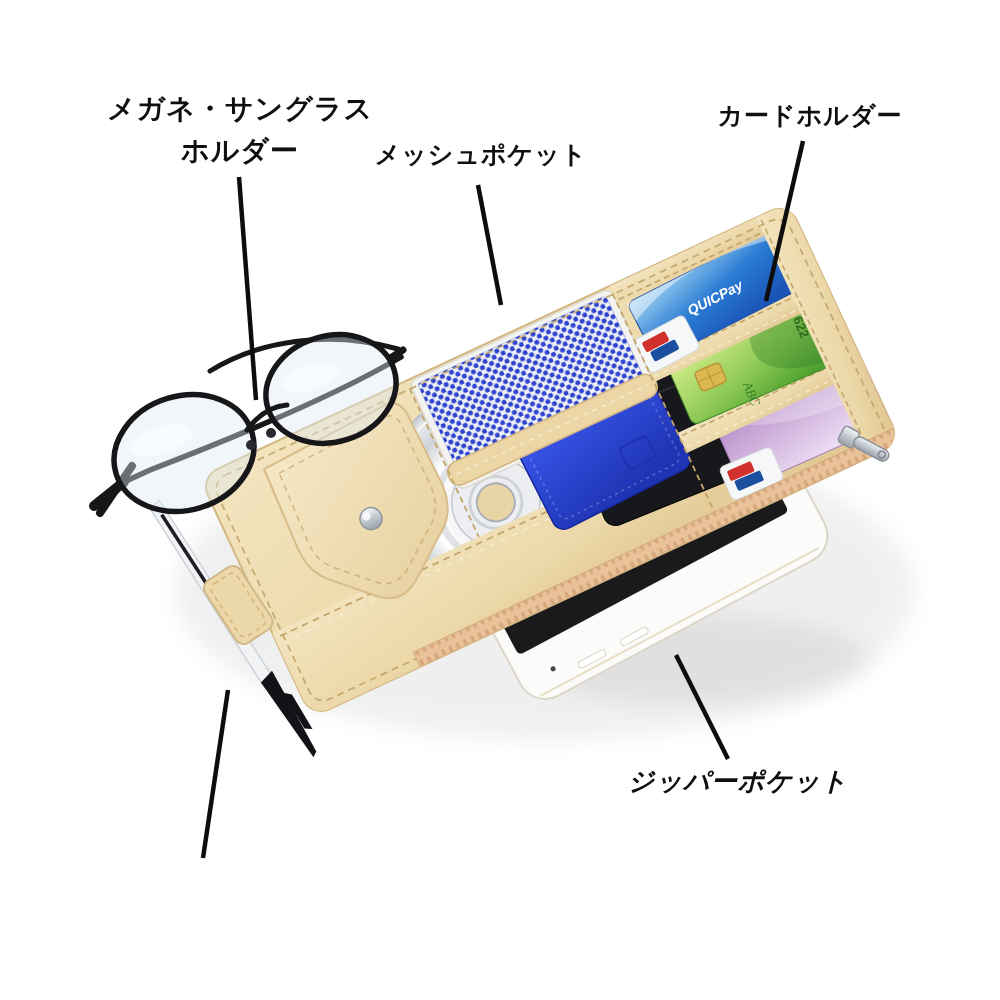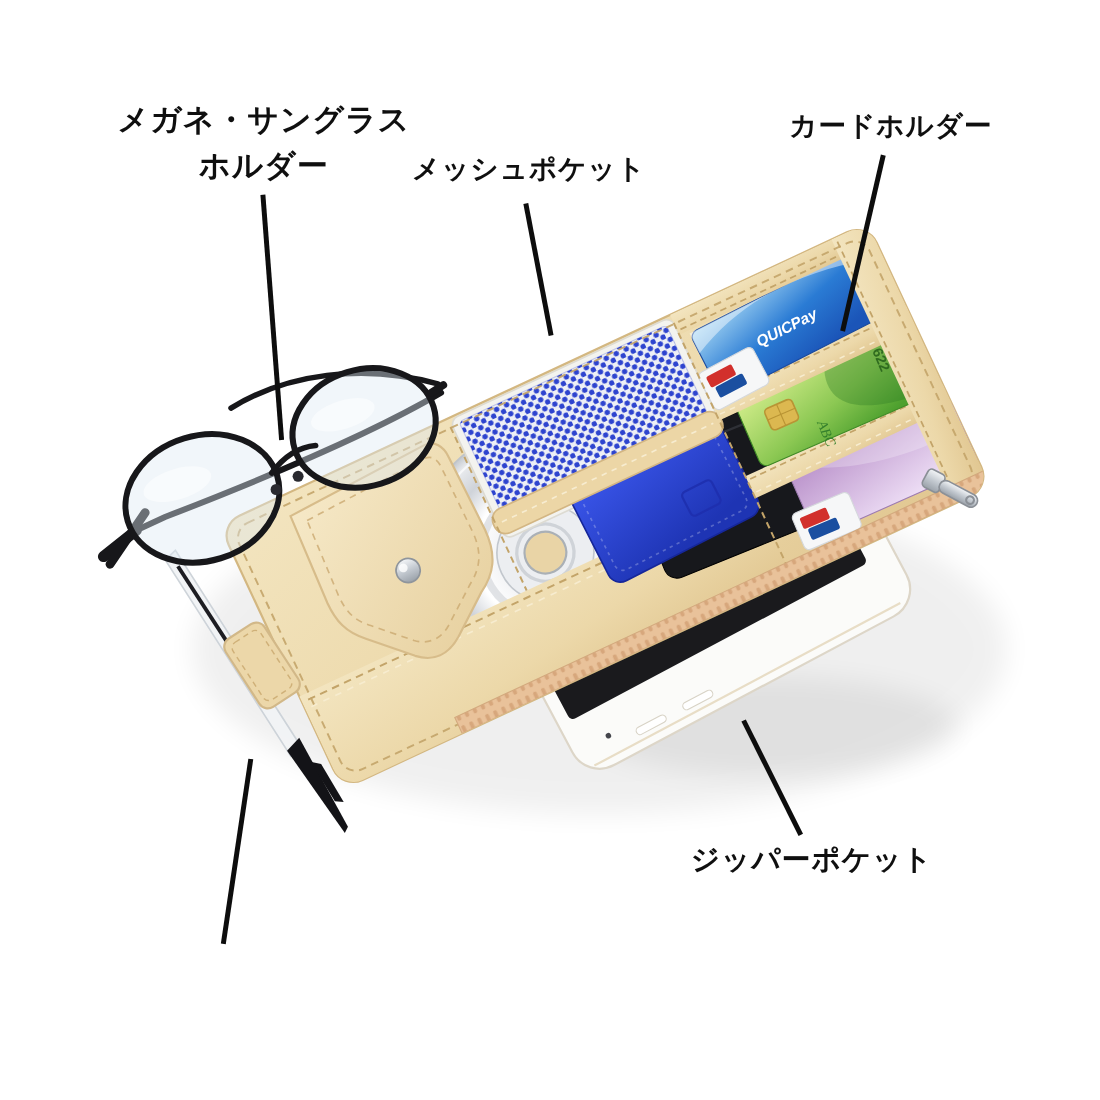--- a/index.html
+++ b/index.html
@@ -7,21 +7,21 @@
        font-family:"Liberation Sans","DejaVu Sans",sans-serif;}
   .stage{position:relative;width:1000px;height:1000px;}
   .stage svg{position:absolute;left:0;top:0;}
   .callout{position:absolute;transform:translateX(-50%);text-align:center;
            color:#0f0f0f;font-weight:700;white-space:nowrap;letter-spacing:1px;
            line-height:1.5;z-index:5;}
   .callout .ln{display:block;}
   .cl-glasses{left:240px;top:88px;font-size:28px;}
   .cl-mesh{left:481px;top:136px;font-size:25px;}
   .cl-card{left:810px;top:97px;font-size:25px;text-align:right;}
-  .cl-zipper{left:738px;top:762px;font-size:26px;}
+  .cl-zipper{left:738px;top:762px;font-size:26px;font-style:italic;}
   .cl-pen{left:214px;top:864px;font-size:26px;}
 </style>
 </head>
 <body>
 
 <div class="stage">
 
 <svg width="1000" height="1000" viewBox="0 0 1000 1000">
   <defs>
     <linearGradient id="beigeGrad" x1="0" y1="0" x2="0.85" y2="1">

